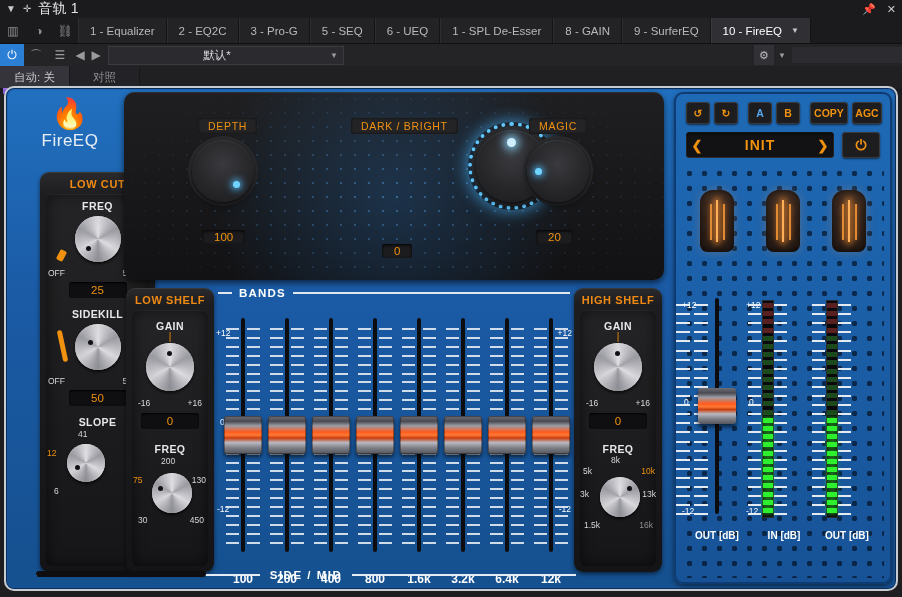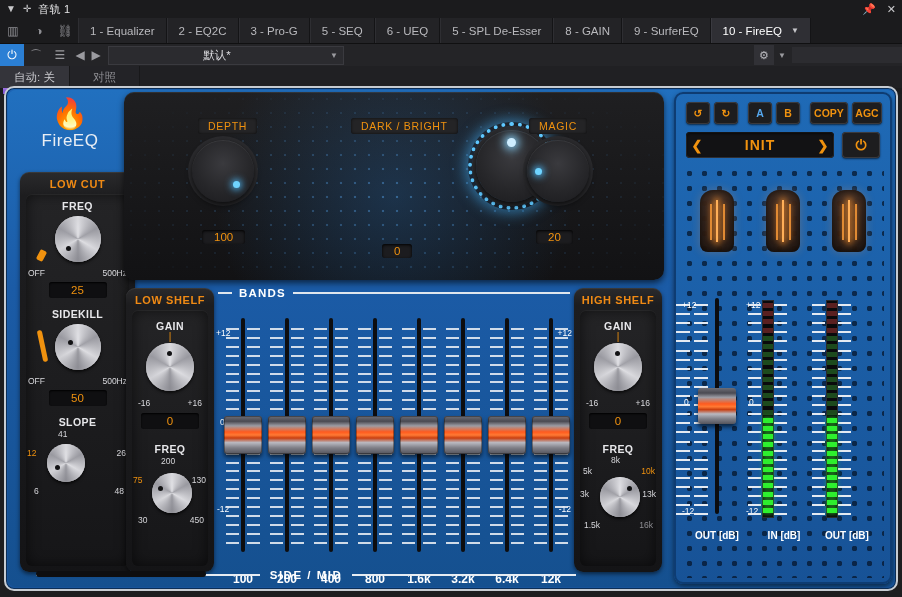--- a/index.html
+++ b/index.html
@@ -9,21 +9,21 @@
     font-family:"Liberation Sans", sans-serif;
     overflow:hidden; position:relative;
   }
 
   
   #host-titlebar{
     height:18px; background:#1b1b1d; display:flex; align-items:center;
     padding:0 6px; position:relative;
   }
   .tb-icon{ color:#c9c9cc; font-size:10px; margin-right:7px; line-height:1; cursor:default;}
-  #host-title{ color:#e4e4e6; font-size:11px; letter-spacing:.2px;}
+  #host-title{ color:#e4e4e6; font-size:14px; letter-spacing:.2px;}
   #host-right{ position:absolute; right:6px; top:0; height:18px; display:flex; align-items:center; gap:11px;}
   #host-right span{ color:#c9c9cc; font-size:11px;}
 
   #tabstrip{
     height:26px; background:#1b1b1d; display:flex; align-items:stretch;
     border-bottom:1px solid #101011;
   }
   .strip-btn{
     width:26px; display:flex; align-items:center; justify-content:center;
     color:#8e8e93; font-size:12px;
@@ -289,21 +289,21 @@
       <div class="tab">
         <span>3 - Pro-G</span>
       </div>
       <div class="tab">
         <span>5 - SEQ</span>
       </div>
       <div class="tab">
         <span>6 - UEQ</span>
       </div>
       <div class="tab">
-        <span>5 - SPL De-Esser</span>
+        <span>1 - SPL De-Esser</span>
       </div>
       <div class="tab">
         <span>8 - GAIN</span>
       </div>
       <div class="tab">
         <span>9 - SurferEQ</span>
       </div>
       <div class="tab active">
         <span>10 - FireEQ</span>
         <span class="caret">▼</span>
@@ -337,21 +337,21 @@
   <div id="pbar-left"></div>
 </div>
 
 <div id="plugin">
 
   <div class="layer" id="logo-box">
     <div id="flame">🔥</div>
     <div id="brand">FireEQ</div>
   </div>
 
-  <div class="mod layer" id="lowcut" style="left:14px; top:84px; width:115px; height:400px;">
+  <div class="mod layer" id="lowcut" style="left:34px; top:84px; width:115px; height:400px;">
     <div class="mod-title">LOW CUT</div>
     <div class="inner" style="top:22px; bottom:6px;">
 
       <div style="padding-top:6px;" class="klabel">FREQ</div>
       <div class="knob" id="lc-freq-knob" style="width:46px;height:46px;margin-top:4px;">
         <div class="dot" style="left:11px; top:30px;"></div>
       </div>
       <div style="position:relative;height:0">
         <div style="position:absolute;left:12px;top:-12px;width:7px;height:11px;background:#f0920f;border-radius:2px;transform:rotate(28deg);"></div>
       </div>

